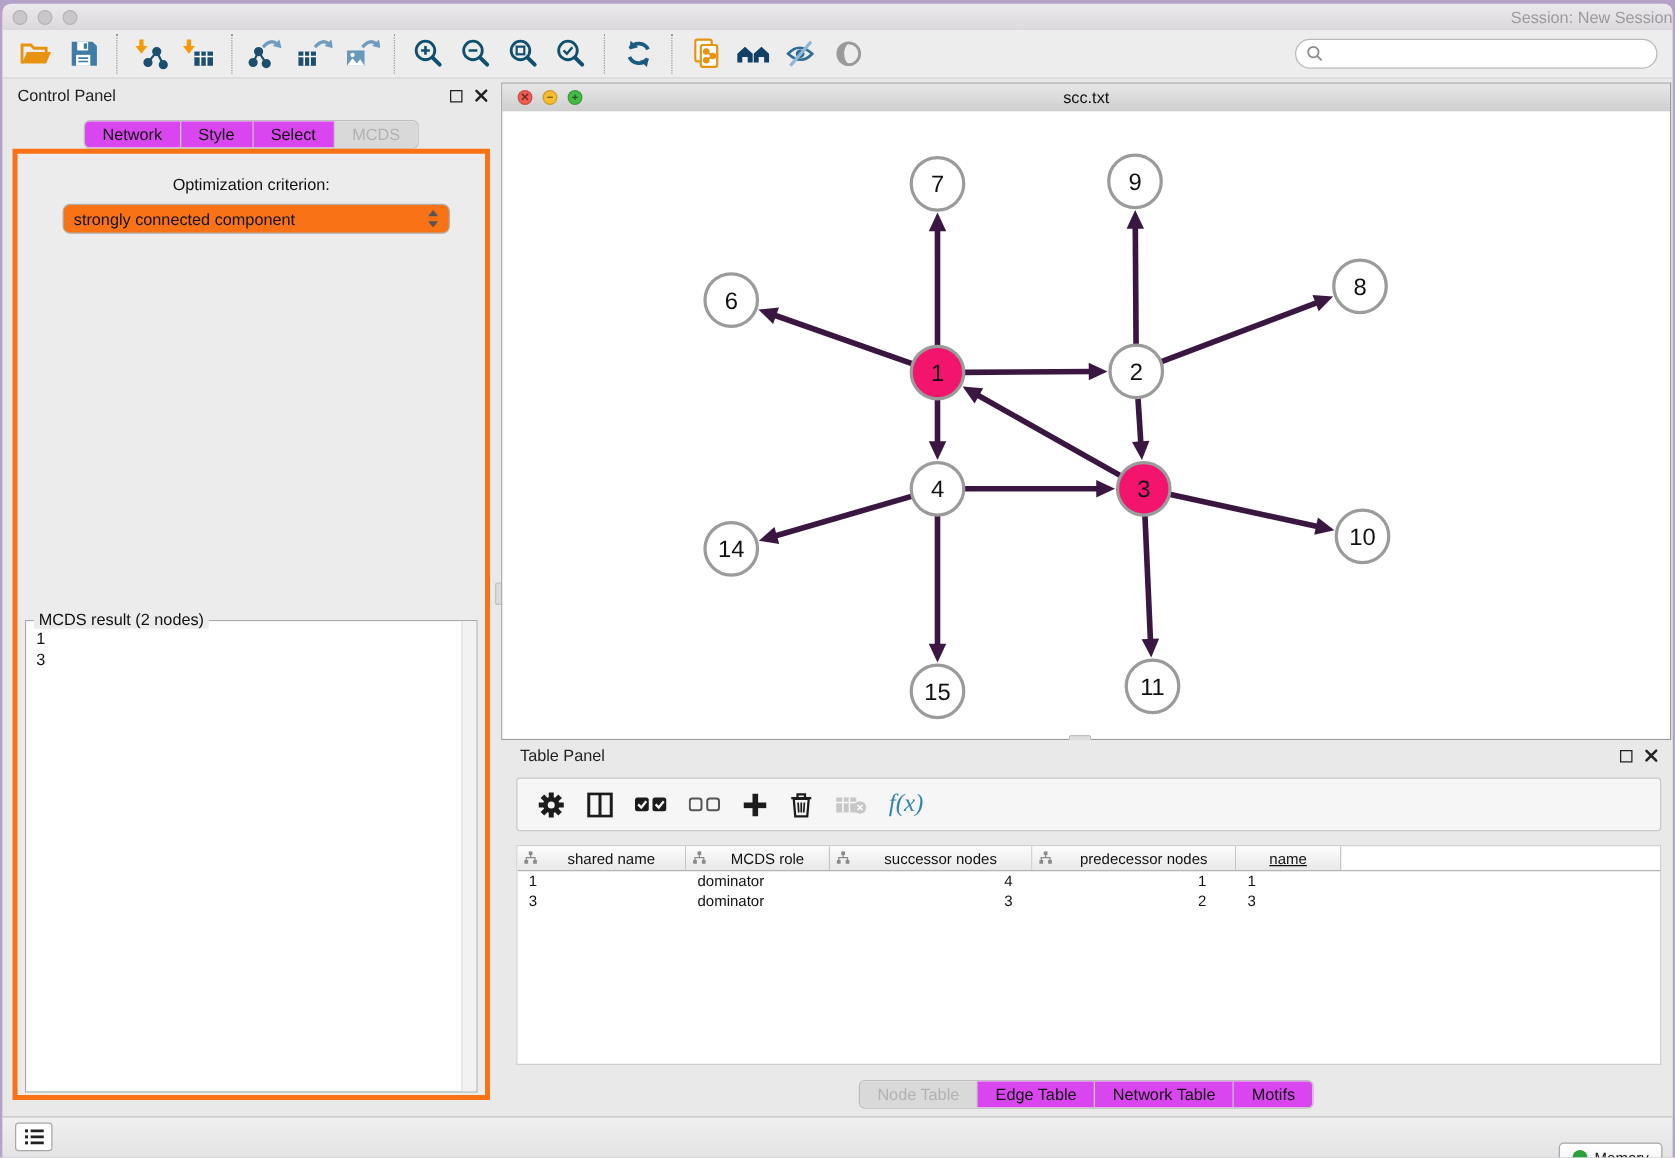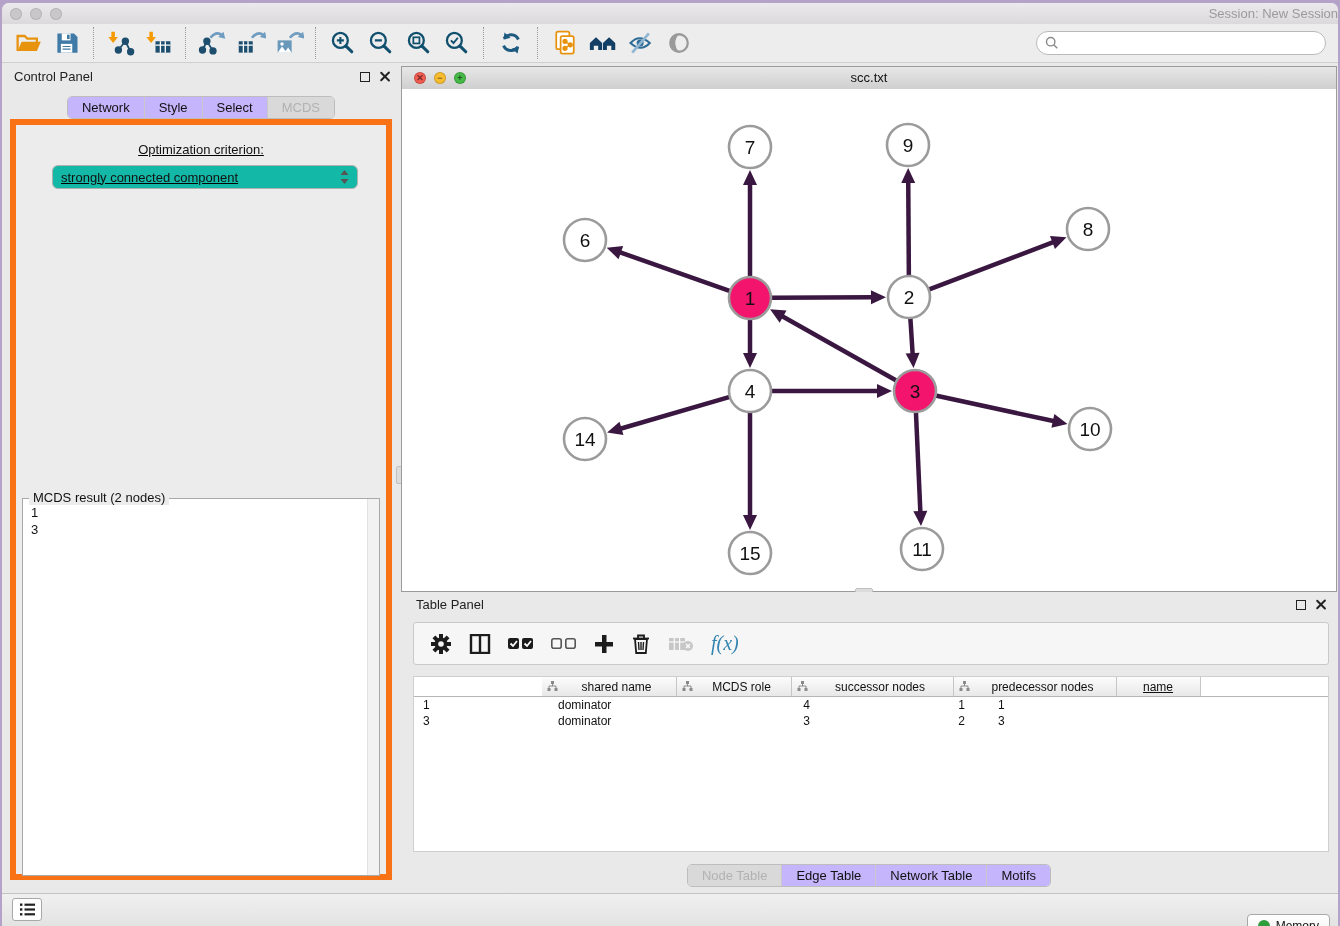--- a/index.html
+++ b/index.html
@@ -24,28 +24,28 @@
   .control-panel{position:absolute;top:0;left:0;width:398px;bottom:0;background:#e9e9e9;border-right:1px solid #c2c2c2;}
   .panel-header{position:relative;height:28px;padding-left:32px;}
   .panel-header .ph-title{position:absolute;left:12px;top:0;line-height:28px;font-size:13px;color:#222;}
   .ph-icons{position:absolute;right:10px;top:8px;display:flex;gap:9px;align-items:center;}
   .float-box{width:10px;height:10px;border:1.6px solid #222;box-sizing:border-box;display:inline-block;}
   .close-x{width:11px;height:11px;position:relative;display:inline-block;}
   .close-x:before,.close-x:after{content:"";position:absolute;left:5px;top:-1px;width:2.4px;height:13px;background:#222;border-radius:1px;}
   .close-x:before{transform:rotate(45deg);}.close-x:after{transform:rotate(-45deg);}
 
   .tabstrip{display:inline-flex;border:1px solid #bdbdbd;border-radius:5px;overflow:hidden;background:#fff;}
-  .tabstrip .tab{padding:3px 14px;font-size:13px;color:#111;background:#c4b5fd;border-right:1px solid #c9c9c9;cursor:default;white-space:nowrap;}
+  .tabstrip .tab{padding:3px 14px;font-size:13px;color:#111;background:#d946ef;border-right:1px solid #c9c9c9;cursor:default;white-space:nowrap;}
   .tabstrip .tab:last-child{border-right:none;}
   .tabstrip .tab.active{background:#d9d9d9;color:#b2b2b2;}
   .cp-tabs-row{position:absolute;top:33px;left:0;width:100%;text-align:center;}
 
-  .cp-content{position:absolute;top:56px;left:8px;right:8px;bottom:14px;border:6px solid #f97316;background:#ececec;text-decoration:underline;}
+  .cp-content{position:absolute;top:56px;left:8px;right:8px;bottom:14px;border:4px solid #f97316;background:#ececec;}
   .opt-label{margin-top:17px;text-align:center;font-size:13px;color:#111;}
-  .opt-select{margin:8px 28px 0 36px;height:22px;background:#14b8a6;border:1px solid #b0b0b0;border-radius:6px;display:flex;align-items:center;padding:0 8px;font-size:13px;color:#111;}
+  .opt-select{margin:8px 28px 0 36px;height:22px;background:#f97316;border:1px solid #b0b0b0;border-radius:6px;display:flex;align-items:center;padding:0 8px;font-size:13px;color:#111;}
   .opt-select .sel-text{flex:1;}
   .btn-row{margin-top:13px;display:flex;justify-content:center;gap:14px;}
   .btn{background:linear-gradient(#ffffff,#f2f2f2);border:1px solid #b5b5b5;border-radius:5px;padding:3px 15px;font-size:13px;color:#111;}
 
   .groupbox{position:absolute;left:6px;right:6px;top:373px;height:378px;border:1px solid #a9a9a9;box-sizing:border-box;}
   .groupbox .gb-label{position:absolute;top:-9px;left:6px;background:#ececec;padding:0 4px;font-size:13px;color:#111;}
   .gb-inner{position:absolute;left:0;right:0;top:0;bottom:0;background:#fff;}
   .gb-text{position:absolute;left:0;top:0;right:12px;bottom:0;padding:5px 8px;font-size:13px;line-height:17px;color:#111;white-space:pre;}
   .gb-scroll{position:absolute;right:0;top:0;bottom:0;width:11px;background:#f2f2f2;border-left:1px solid #e2e2e2;}
 
@@ -57,21 +57,21 @@
   .nt-lights{position:absolute;left:12px;top:5px;display:flex;gap:8px;}
   .nt-dot{width:12px;height:12px;border-radius:50%;position:relative;border:1px solid rgba(0,0,0,.18);box-sizing:border-box;}
   .nt-dot span{position:absolute;left:0;top:0;width:10px;height:10px;line-height:10px;text-align:center;font-size:9px;font-weight:bold;color:rgba(0,0,0,.55);}
   .net-canvas{position:absolute;left:0;right:0;top:22px;bottom:0;background:#fff;overflow:hidden;}
 
   
   .table-panel{position:absolute;left:0;right:0;top:529px;bottom:0;background:#e9e9e9;}
   .tp-toolbar{position:absolute;left:13px;right:9px;top:30px;height:43px;background:#f6f6f6;border:1px solid #c9c9c9;border-radius:3px;box-sizing:border-box;display:flex;align-items:center;gap:17px;padding:0 16px;}
   .tp-icon{display:flex;align-items:center;justify-content:center;}
   .tp-table{position:absolute;left:13px;right:9px;top:84px;height:176px;background:#fff;border:1px solid #cfcfcf;box-sizing:border-box;overflow:hidden;}
-  .tp-head{display:flex;height:19px;border-bottom:1px solid #b5b5b5;justify-content:center;}
+  .tp-head{display:flex;height:19px;border-bottom:1px solid #b5b5b5;}
   .th-cell{box-sizing:border-box;background:linear-gradient(#fcfcfc,#e8e8e8);border-right:1px solid #c6c6c6;display:flex;align-items:center;font-size:12px;color:#111;position:relative;}
   .th-cell .th-label{flex:1;text-align:center;padding:0 4px;}
   .tp-row{display:flex;height:16px;font-size:12px;color:#111;}
   .td-cell{box-sizing:border-box;overflow:hidden;white-space:nowrap;}
   .tab-row{position:absolute;left:0;right:0;top:272px;text-align:center;}
 
   
   .statusbar{position:absolute;left:0;right:0;bottom:0;height:32px;background:linear-gradient(#f0f0f0,#e3e3e3);border-top:1px solid #c3c3c3;}
   .sb-listbtn{position:absolute;left:10px;top:4px;width:30px;height:23px;background:#fff;border:1px solid #a8a8a8;border-radius:3px;display:flex;align-items:center;justify-content:center;box-sizing:border-box;}
   .sb-memory{position:absolute;right:8px;top:20px;height:23px;background:linear-gradient(#ffffff,#f1f1f1);border:1px solid #a8a8a8;border-radius:4px;display:flex;align-items:center;gap:6px;padding:0 10px;font-size:12px;color:#111;box-sizing:border-box;}

